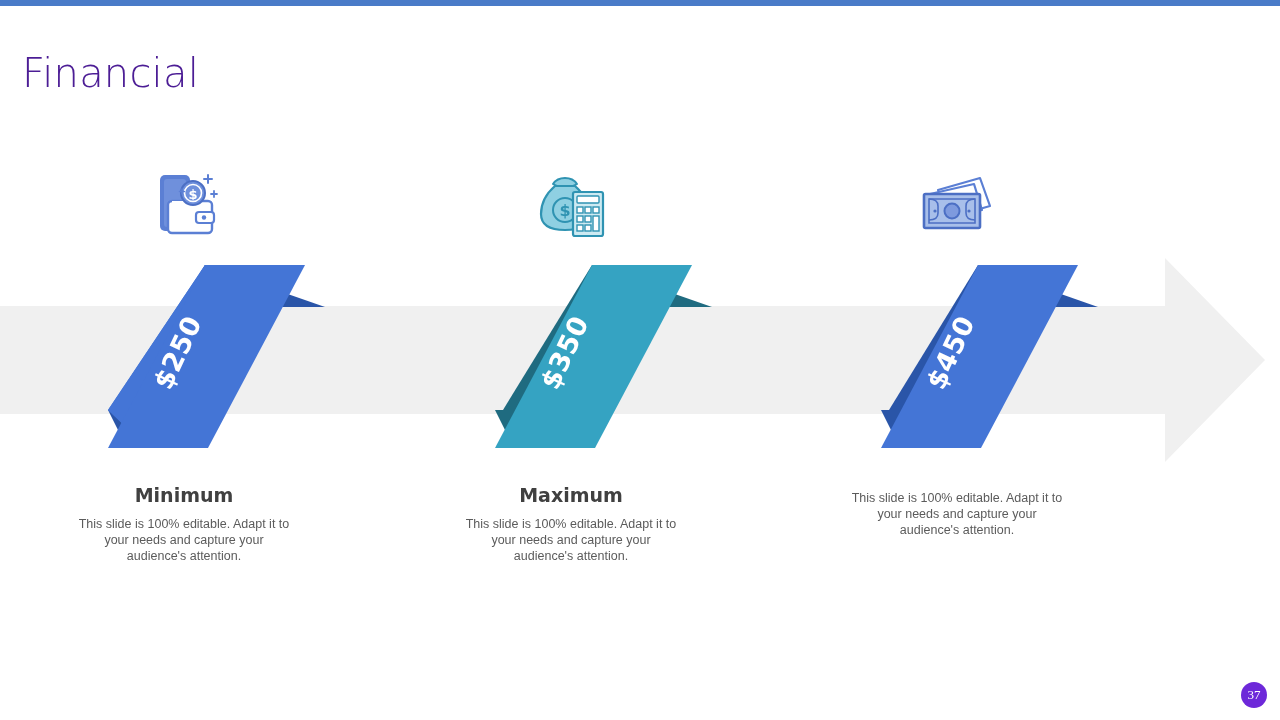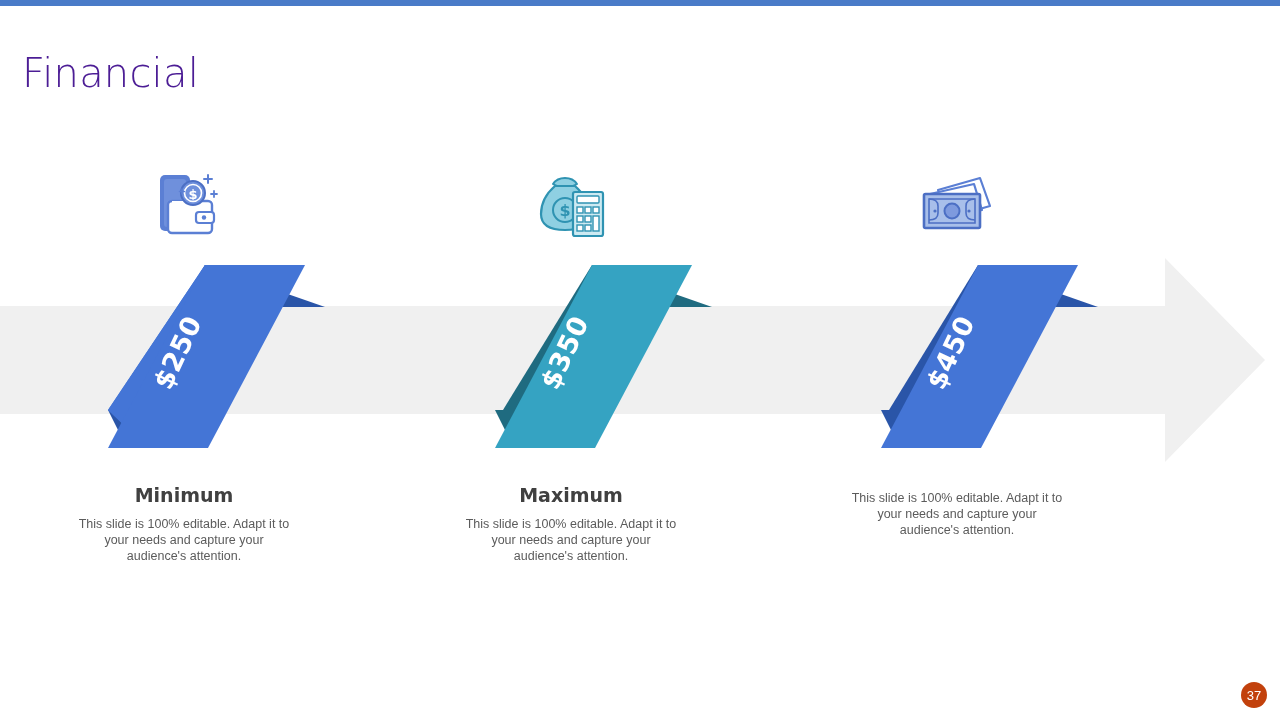--- a/index.html
+++ b/index.html
@@ -147,23 +147,23 @@
   }
 
   
   .page-badge {
     position: absolute;
     right: 13px;
     bottom: 12px;
     width: 26px;
     height: 26px;
     border-radius: 50%;
-    background: #c2410c;
+    background: #6d28d9;
     color: #ffffff;
-    font-family: Liberation Sans, sans-serif;
+    font-family: Liberation Serif, serif;
     font-size: 13px;
     display: flex;
     align-items: center;
     justify-content: center;
   }
 </style>
 </head>
 <body>
 
 <div id="slide">

